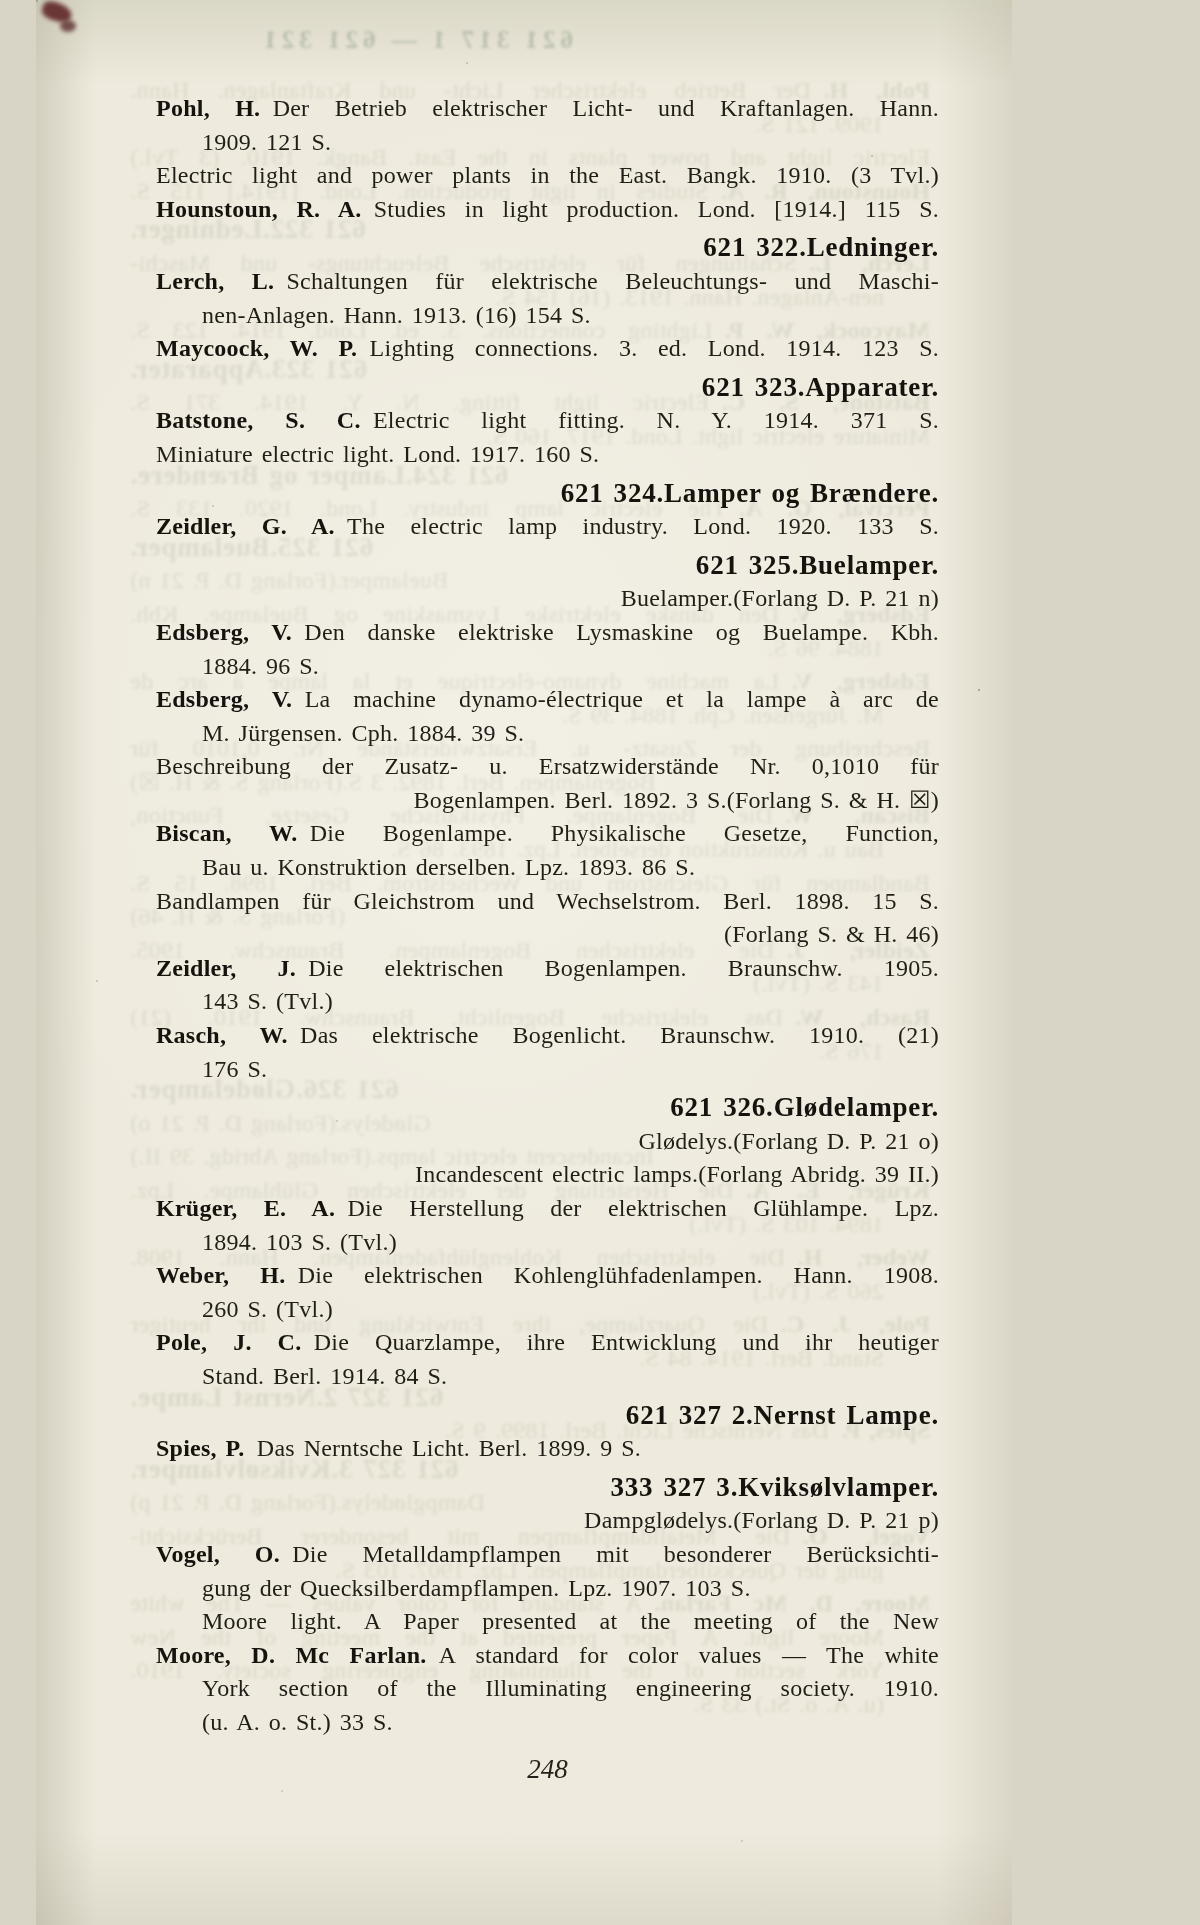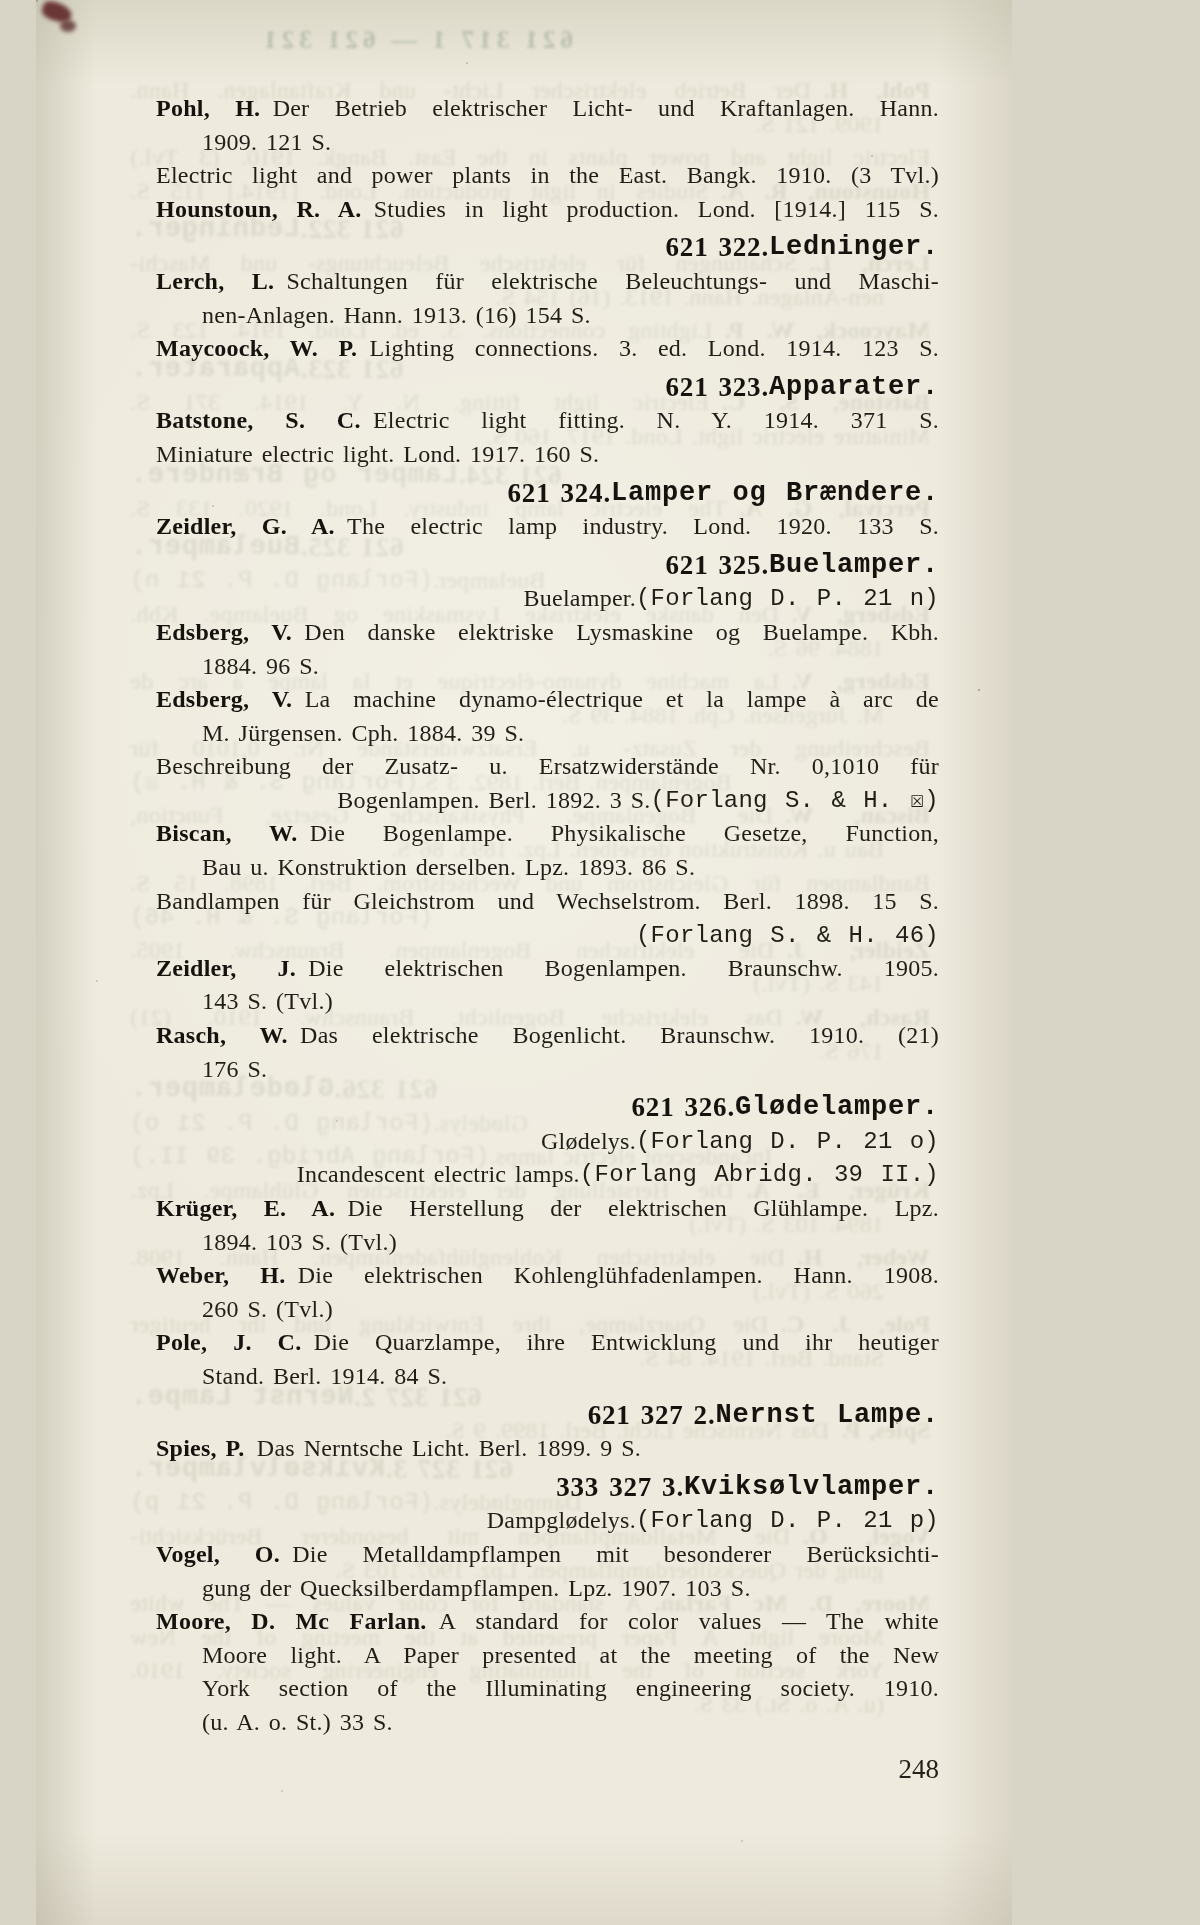--- a/index.html
+++ b/index.html
@@ -21,25 +21,25 @@
     position:relative;height:33.6px;line-height:33.6px;
     font-size:24px;letter-spacing:.25px;word-spacing:2.5px;
     overflow:visible;
   }
   .line.j{text-align:justify;text-align-last:justify;text-justify:inter-word;}
   .line.split{display:flex;justify-content:flex-end;}
   .line.ronly{text-align:right;}
   .line.ind{padding-left:46px;}
   .line.cls{margin-top:5px;font-weight:bold;font-size:27px;letter-spacing:.8px;color:#16130e;}
   .au{font-weight:bold;color:#16130e;}
-  .rt{white-space:nowrap;font-family:Liberation Mono, monospace;}
+  .rt{white-space:nowrap;}
   .lt{white-space:nowrap;}
   .pagenum{
     position:absolute;top:1752px;left:120px;width:783px;height:34px;
-    text-align:right;font-size:27px;line-height:34px;color:#26221b;
+    text-align:center;font-size:27px;line-height:34px;color:#26221b;font-style:italic;
   }
   
   .ghost-header{
     position:absolute;top:26px;left:100px;width:560px;
     text-align:center;font-weight:bold;font-size:25px;letter-spacing:5px;
     color:#87967e;opacity:.45;filter:blur(1.4px);
     transform:scaleX(-1);
     user-select:none;pointer-events:none;
   }
   .ghost{
@@ -240,20 +240,20 @@
       <div class="line cls split">
         <span class="lt"><span class="au">333 327 3.</span></span>
         <span class="rt au">Kviksølvlamper.</span>
       </div>
       <div class="line split">
         <span class="lt"><span class="tx">Dampglødelys.</span></span>
         <span class="rt">(Forlang D. P. 21 p)</span>
       </div>
       <div class="line j"><span class="au">Vogel, O.</span><span class="tx"> Die Metalldampflampen mit besonderer Berücksichti-</span></div>
       <div class="line ind"><span class="tx">gung der Quecksilberdampflampen. Lpz. 1907. 103 S.</span></div>
+      <div class="line ind j"><span class="tx">Moore light. A Paper presented at the meeting of the New</span></div>
       <div class="line j"><span class="au">Moore, D. Mc Farlan.</span><span class="tx"> A standard for color values — The white</span></div>
-      <div class="line ind j"><span class="tx">Moore light. A Paper presented at the meeting of the New</span></div>
       <div class="line ind j"><span class="tx">York section of the Illuminating engineering society. 1910.</span></div>
       <div class="line ind"><span class="tx">(u. A. o. St.) 33 S.</span></div>
     </div>
 
   <div class="pagenum">248</div>
 </div>
 
 </body></html>

